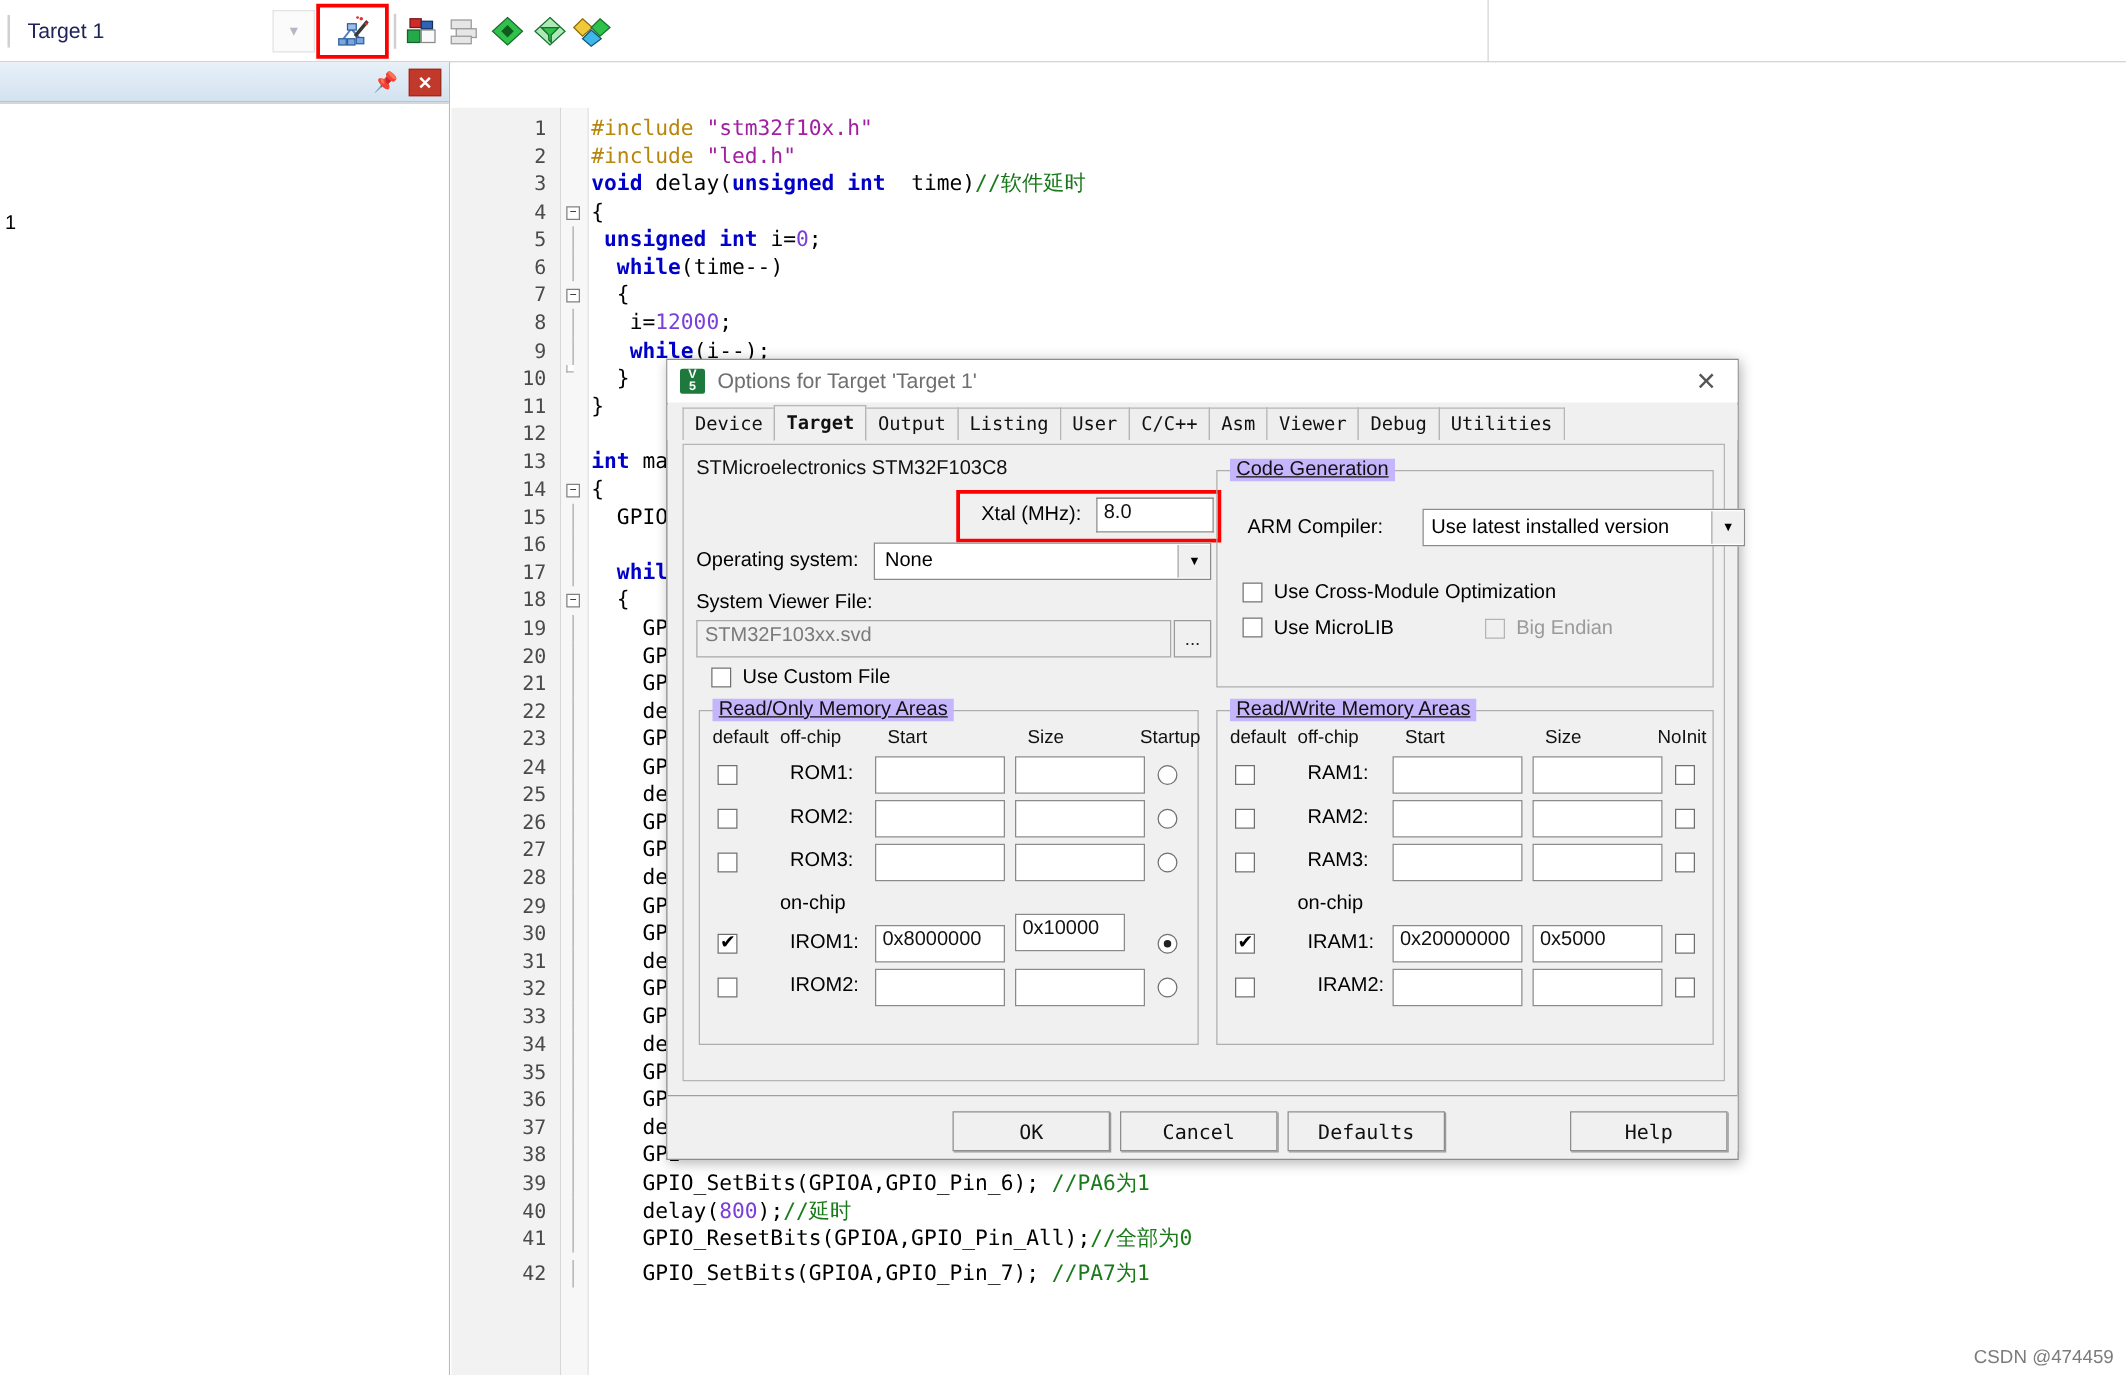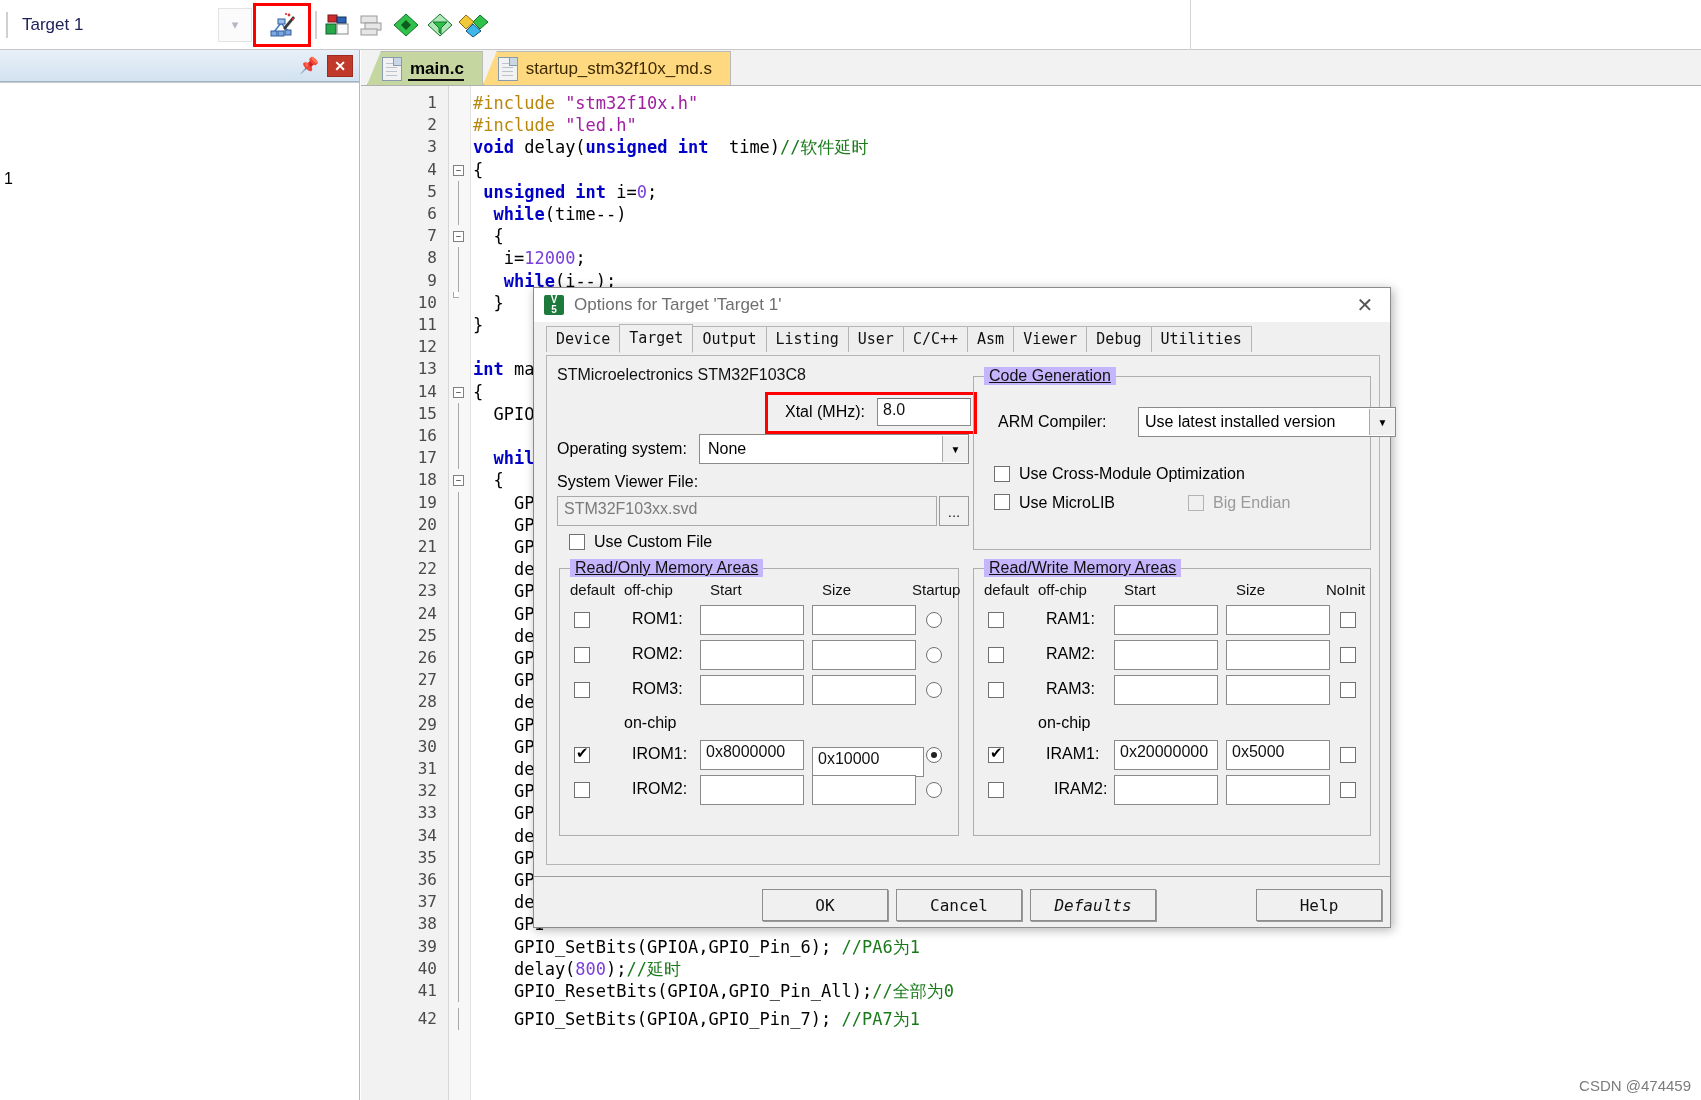--- a/index.html
+++ b/index.html
@@ -120,21 +120,21 @@
                display:flex; align-items:center; justify-content:center;
                color:#555; font-size:20px; }
   #dlg-tabs { display:flex; align-items:flex-end; height:28px; padding-left:12px;
               background:#f0f0f0; margin-top:2px; }
   .dtab {
     font-family:"DejaVu Sans Mono", monospace; font-size:15px;
     padding:3px 9px 4px 9px; border:1px solid #b5b5b5; border-bottom:none;
     background:#eeeeee; color:#111; margin-right:-1px; height:26px;
     display:flex; align-items:center;
   }
-  .dtab.sel { background:#f0f0f0; font-weight:normal; position:relative; z-index:3;
+  .dtab.sel { background:#f0f0f0; font-weight:bold; position:relative; z-index:3;
               height:29px; margin-bottom:-1px; border-bottom:1px solid #f0f0f0; }
   #dlg-page { position:absolute; left:12px; top:67px; width:834px; height:510px;
               background:#f0f0f0; border:1px solid #b5b5b5; }
 
   .dev-title { position:absolute; left:10px; top:10px; font-size:16px; color:#111; }
 
   #xtal-highlight { position:absolute; left:218px; top:36px; width:212px; height:42px;
                     border:3px solid #ff0000; }
   #xtal-label { position:absolute; left:238px; top:47px; font-size:16px; }
   #xtal-input { position:absolute; left:330px; top:42px; width:94px; height:28px;
@@ -266,41 +266,20 @@
   <div id="left-pane-header">
     <div id="pin-btn">📌</div>
     <div id="close-panel-btn">✕</div>
   </div>
   <div id="left-pane-body">
     <div id="project-root-label">1</div>
   </div>
 </div>
 
 <div id="editor-area">
-  <div id="tabstrip">
-    <div class="file-tab active">
-      <span class="doc-icon">
-          <span class="l" style="top:5px"></span>
-          <span class="l" style="top:9px"></span>
-          <span class="l" style="top:13px"></span>
-          <span class="l" style="top:17px"></span>
-        </span>
-      <span>main.c</span>
-      <span class="underline"></span>
-    </div>
-    <div class="file-tab inactive">
-      <span class="doc-icon">
-          <span class="l" style="top:5px"></span>
-          <span class="l" style="top:9px"></span>
-          <span class="l" style="top:13px"></span>
-          <span class="l" style="top:17px"></span>
-        </span>
-      <span>startup_stm32f10x_md.s</span>
-    </div>
-  </div>
 
   <div id="code-wrap">
     <div id="gutter"></div>
     <div id="gutter-fold"></div>
     <div id="code-lines">
         <div class="code-line" style="top: 6px; position: absolute; left: 0px; right: 0px;"><span class="lnum">1</span><span class="ctext"><span class="pp">#include </span><span class="str">"stm32f10x.h"</span></span></div>
         <div class="code-line" style="top: 28.2px; position: absolute; left: 0px; right: 0px;"><span class="lnum">2</span><span class="ctext"><span class="pp">#include </span><span class="str">"led.h"</span></span></div>
         <div class="code-line" style="top: 50.4px; position: absolute; left: 0px; right: 0px;"><span class="lnum">3</span><span class="ctext"><span class="kw">void </span><span class="pl">delay(</span><span class="kw">unsigned int</span><span class="pl">  time)</span><span class="cm">//软件延时</span></span></div>
         <div class="code-line" style="top: 72.6px; position: absolute; left: 0px; right: 0px;"><span class="lnum">4</span><span class="fold-box">−</span><span class="ctext"><span class="pl">{</span></span></div>
         <div class="code-line" style="top: 94.8px; position: absolute; left: 0px; right: 0px;"><span class="lnum">5</span><span class="fold-line"></span><span class="ctext"><span class="pl"> </span><span class="kw">unsigned int</span><span class="pl"> i=</span><span class="num">0</span><span class="pl">;</span></span></div>
@@ -431,21 +410,21 @@
           <div class="radio" style="left: 366px; top: 78px;"></div>
           <div class="cbox" style="position: absolute; left: 14px; top: 113px;"></div>
           <div class="memlabel" style="left: 72px; top: 111px;">ROM3:</div>
           <div class="meminput" style="left: 140px; top: 106px; width: 104px;"></div>
           <div class="meminput" style="left: 252px; top: 106px; width: 104px;"></div>
           <div class="radio" style="left: 366px; top: 113px;"></div>
           <div class="onchip" style="left: 64px; top: 145px;">on-chip</div>
           <div class="cbox checked" style="position: absolute; left: 14px; top: 178px;"></div>
           <div class="memlabel" style="left: 72px; top: 176px;">IROM1:</div>
           <div class="meminput" style="left: 140px; top: 171px; width: 104px;">0x8000000</div>
-          <div class="meminput" style="left: 252px; top: 178px; width: 112px;">0x10000</div>
+          <div class="meminput" style="left: 252px; top: 162px; width: 88px;">0x10000</div>
           <div class="radio sel" style="left: 366px; top: 178px;"></div>
           <div class="cbox" style="position: absolute; left: 14px; top: 213px;"></div>
           <div class="memlabel" style="left: 72px; top: 211px;">IROM2:</div>
           <div class="meminput" style="left: 140px; top: 206px; width: 104px;"></div>
           <div class="meminput" style="left: 252px; top: 206px; width: 104px;"></div>
           <div class="radio" style="left: 366px; top: 213px;"></div>
         </div>
     </div>
 
     <div class="group" id="ram-group">
@@ -482,18 +461,18 @@
           <div class="meminput" style="left: 140px; top: 206px; width: 104px;"></div>
           <div class="meminput" style="left: 252px; top: 206px; width: 104px;"></div>
           <div class="cbox" style="position: absolute; left: 366px; top: 213px;"></div>
         </div>
     </div>
   </div>
 
   <div id="dlg-footer">
       <div class="dbtn" style="left: 228px;">OK</div>
       <div class="dbtn" style="left: 362px;">Cancel</div>
-      <div class="dbtn" style="left: 496px; font-style: italic;">Defaults</div>
+      <div class="dbtn" style="left: 496px;">Defaults</div>
       <div class="dbtn" style="left: 722px;">Help</div>
     </div>
 </div>
 
 <div id="watermark">CSDN @474459</div>
 
 </body></html>

